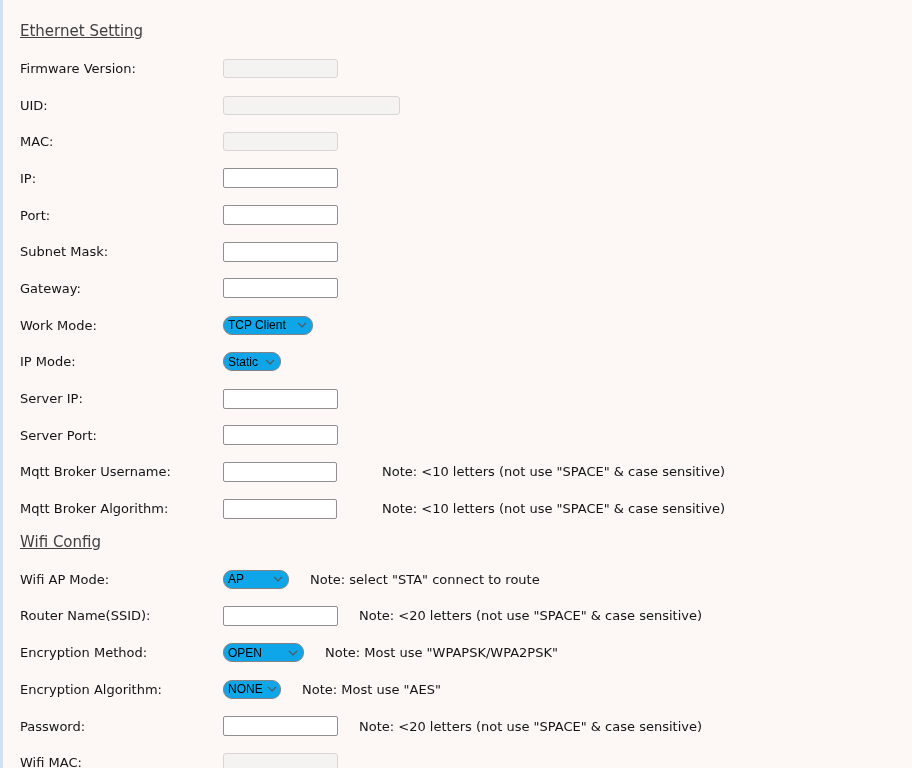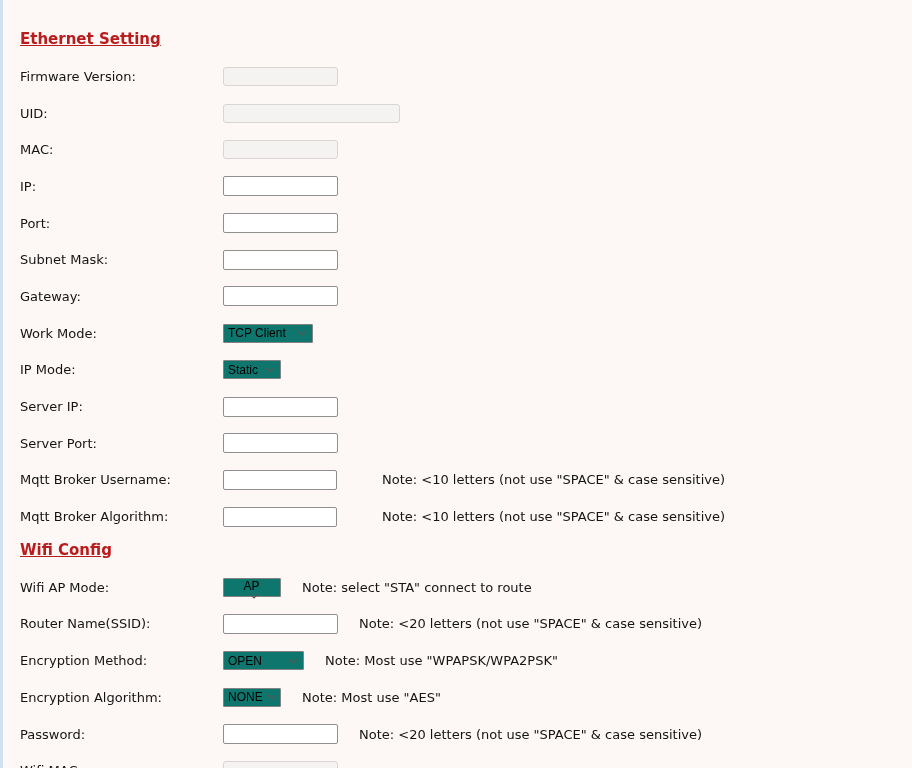--- a/index.html
+++ b/index.html
@@ -12,25 +12,25 @@
     color: #141414;
   }
   .left-stripe {
     position: fixed; left: 0; top: 0;
     width: 3px; height: 768px;
     background: #cfe2ee;
   }
   .content { padding: 20px 0 0 20px; }
   .section-title {
     display: table;
-    margin: 8px 0 8px 0;
+    margin: 0 0 8px 0;
     line-height: 22px;
     font-size: 15px;
-    font-weight: bold;
-    color: #b91c1c;
+    font-weight: normal;
+    color: #404040;
     text-decoration: underline;
     cursor: pointer;
   }
   .section-title.gap-top { margin-top: 4px; }
   .row {
     height: 36.7px;
     display: flex;
     align-items: center;
     white-space: nowrap;
     gap: 12px;
@@ -55,22 +55,22 @@
     background: #f4f3f1;
     border: 1px solid #d8d5d2;
     border-radius: 3px;
   }
   .sel {
     height: 19px;
     display: inline-flex;
     align-items: center;
     justify-content: space-between;
     border: 1px solid #838383;
-    border-radius: 1px;
-    background: #0f766e;
+    border-radius: 9px;
+    background: #0ea5e9;
     padding: 0 5px 0 4px;
     font-family: "Liberation Sans", sans-serif;
     font-size: 12px;
     cursor: default;
     flex-shrink: 0;
   }
   .sel-text { color: #000; }
   .chev { display: inline-flex; align-items: center; margin-left: 4px; }
   .note {
     font-size: 13px;
@@ -148,21 +148,21 @@
       <span class="note tight">Note: &lt;10 letters (not use "SPACE" &amp; case sensitive)</span>
     </div>
     <div class="row">
       <span class="label">Mqtt Broker Algorithm:</span>
       <input type="text" class="txt" value="" style="width: 114px;">
       <span class="note tight">Note: &lt;10 letters (not use "SPACE" &amp; case sensitive)</span>
     </div>
     <a class="section-title gap-top">Wifi Config</a>
     <div class="row">
       <span class="label">Wifi AP Mode:</span>
-      <div class="sel" style="width: 58px; flex-direction: column;">
+      <div class="sel" style="width: 66px;">
         <span class="sel-text">AP</span>
         <span class="chev">
           <svg width="10" height="6" viewBox="0 0 10 6">
             <path d="M1 0.8 L5 4.8 L9 0.8" fill="none" stroke="#555" stroke-width="1.2"></path>
           </svg>
         </span>
       </div>
       <span class="note">Note: select "STA" connect to route</span>
     </div>
     <div class="row">

